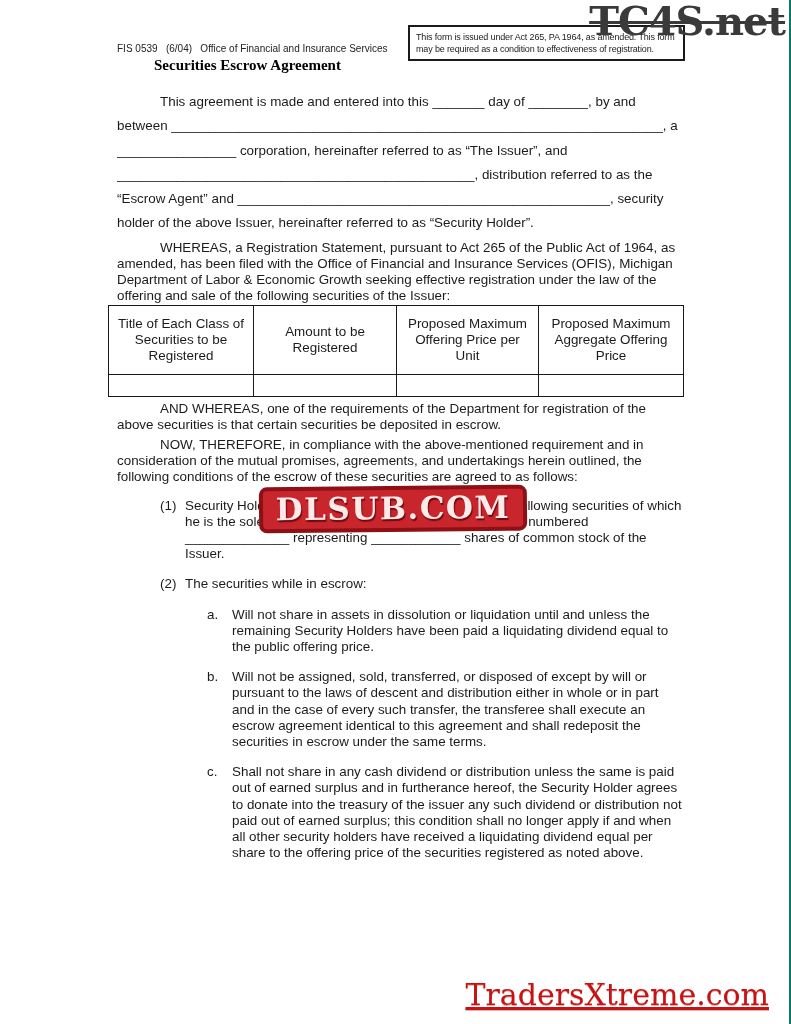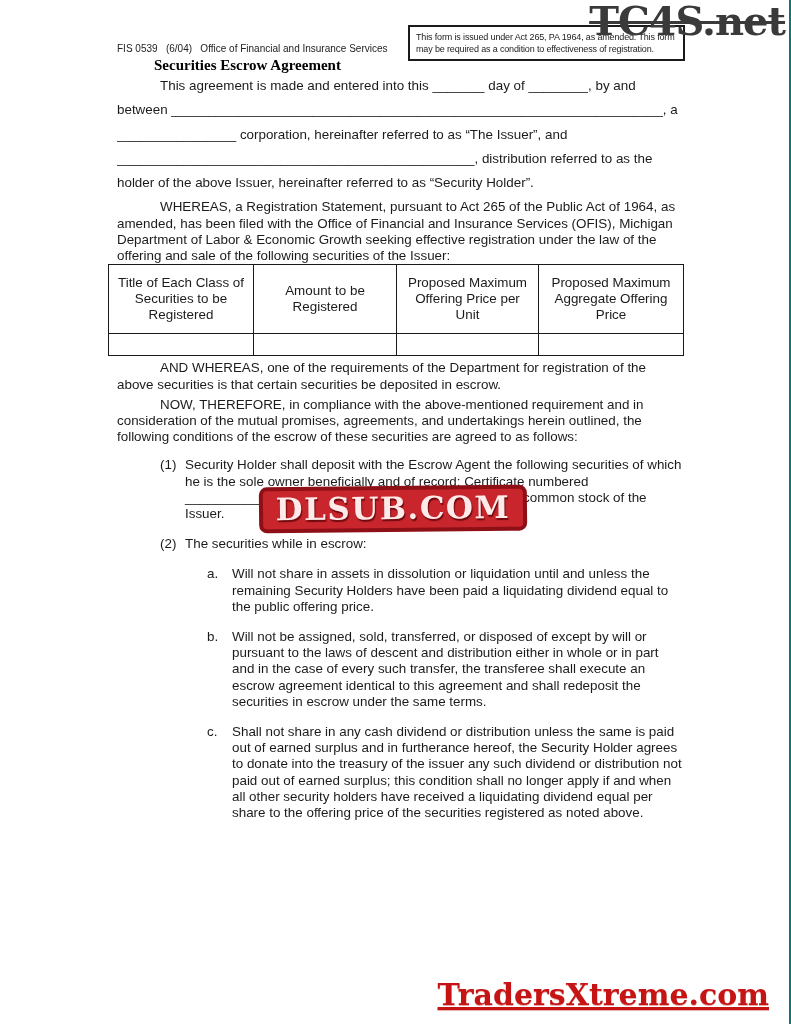--- a/index.html
+++ b/index.html
@@ -17,34 +17,34 @@
   }
   .stamp{
     position:absolute;left:259px;top:486px;width:268px;height:46px;z-index:6;
     background:#c8252c;border:4px solid #8e1016;border-radius:8px;box-sizing:border-box;
     color:#ffeaea;font-family:"DejaVu Serif",serif;font-weight:bold;font-size:31px;
     text-align:center;line-height:36px;letter-spacing:1.5px;
     text-shadow:1px 2px 1px #6d0a0e;transform:rotate(-0.6deg);
   }
   .bottom-mark{
     position:absolute;right:20px;bottom:12px;z-index:6;
-    font-family:"DejaVu Serif",serif;font-weight:bold;font-size:30px;
+    font-family:"DejaVu Serif",serif;font-weight:normal;font-size:30px;
     color:#c61414;text-decoration:underline;text-shadow:0 1px 0 #e8b0b0;
   }
   
   .notice-box{
     position:absolute;left:408px;top:25px;width:261px;z-index:2;
     border:2px solid #1a1a1a;padding:4px 6px;
     font-size:9px;line-height:1.35;letter-spacing:-0.15px;color:#222;
   }
   
   .content{position:absolute;left:117px;top:43px;width:566px;z-index:1;}
   .form-meta{font-size:10px;white-space:pre;color:#222;}
   .doc-title{font-family:"Liberation Serif",serif;font-weight:bold;font-size:15px;margin-top:3px;color:#000;margin-left:37px;}
-  .intro{}
+  .intro{margin-top:16px;}
   .intro-line{height:24.3px;line-height:24.3px;white-space:nowrap;overflow:hidden;}
   .intro-line.first{padding-left:43px;}
   .para{margin:4px 0 0 0;line-height:16.2px;text-indent:43px;}
   
   .escrow-table{margin-left:-9px;width:575px;border-collapse:collapse;table-layout:fixed;}
   .escrow-table th,.escrow-table td{
     border:1px solid #1a1a1a;font-weight:normal;font-size:13.4px;line-height:16px;
     text-align:center;vertical-align:middle;padding:3px 6px;
   }
   .escrow-table th{height:62px;}
@@ -72,20 +72,21 @@
   <div class="content">
 
     <div class="form-meta">FIS 0539   (6/04)   Office of Financial and Insurance Services</div>
     <div class="doc-title">Securities Escrow Agreement</div>
 
     <div class="intro">
       <div class="intro-line first">This agreement is made and entered into this _______ day of ________, by and</div>
       <div class="intro-line">between __________________________________________________________________, a</div>
       <div class="intro-line">________________ corporation, hereinafter referred to as “The Issuer”, and</div>
       <div class="intro-line">________________________________________________, distribution referred to as the</div>
+      <div class="intro-line">“Escrow Agent” and __________________________________________________, security</div>
       <div class="intro-line">holder of the above Issuer, hereinafter referred to as “Security Holder”.</div>
     </div>
 
     <p class="para">WHEREAS, a Registration Statement, pursuant to Act 265 of the Public Act of 1964, as amended, has been filed with the Office of Financial and Insurance Services (OFIS), Michigan Department of Labor &amp; Economic Growth seeking effective registration under the law of the offering and sale of the following securities of the Issuer:</p>
 
     <table class="escrow-table">
       <colgroup>
         <col style="width:145px">
           <col style="width:143px">
           <col style="width:142px">

